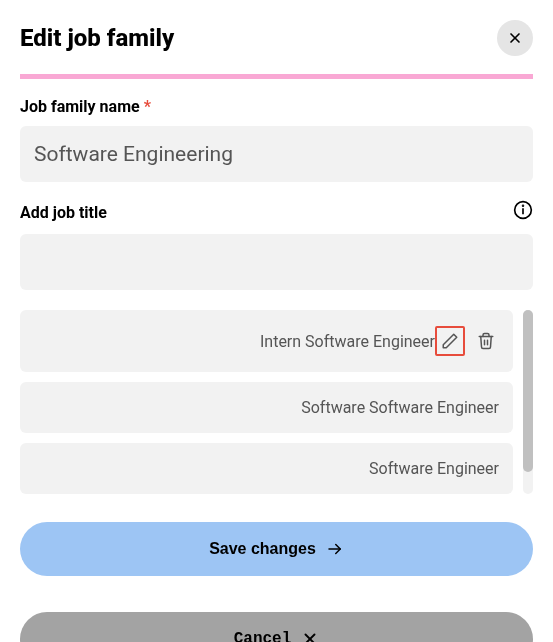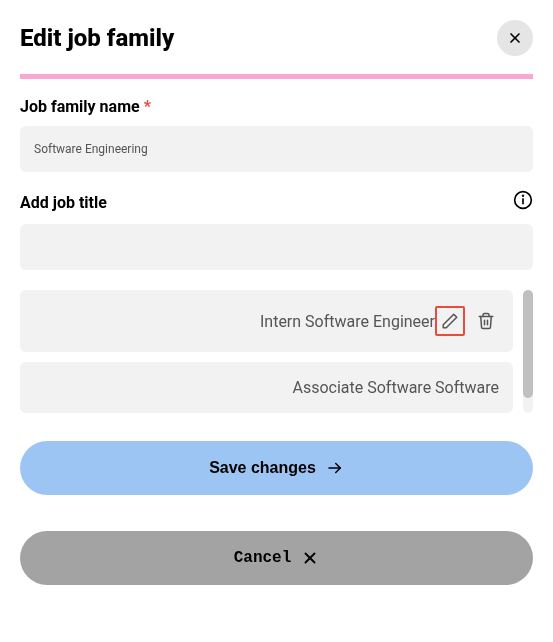--- a/index.html
+++ b/index.html
@@ -74,21 +74,21 @@
       height: 20px;
       cursor: pointer;
     }
     .text-input {
       width: 100%;
       margin-top: 10px;
       padding: 16px 14px;
       border: none;
       background: #f2f2f2;
       border-radius: 6px;
-      font-size: 12px;
+      font-size: 21px;
       color: #555;
       font-family: inherit;
     }
     .titles-container {
       margin-top: 20px;
       position: relative;
     }
     .titles-list {
       display: flex;
       flex-direction: column;
@@ -230,21 +230,24 @@
               <svg viewBox="0 0 24 24" fill="none" stroke="#555" stroke-width="2" stroke-linecap="round" stroke-linejoin="round">
                 <polyline points="3 6 5 6 21 6"></polyline>
                 <path d="M19 6l-1 14a2 2 0 0 1-2 2H8a2 2 0 0 1-2-2L5 6"></path>
                 <path d="M10 11v6M14 11v6"></path>
                 <path d="M8 6V4a2 2 0 0 1 2-2h4a2 2 0 0 1 2 2v2"></path>
               </svg>
             </button>
           </div>
         </div>
         <div class="title-item">
-          <span class="title-text">Associate Software Software</span>
+          <span class="title-text">Software Software Engineer</span>
+        </div>
+        <div class="title-item">
+          <span class="title-text">Software Engineer</span>
         </div>
       </div>
     <div class="scrollbar-track">
       <div class="scrollbar-thumb"></div>
     </div>
   </div>
 
   <div class="button-row">
     <button class="btn btn-primary">
       <span>Save changes</span>

